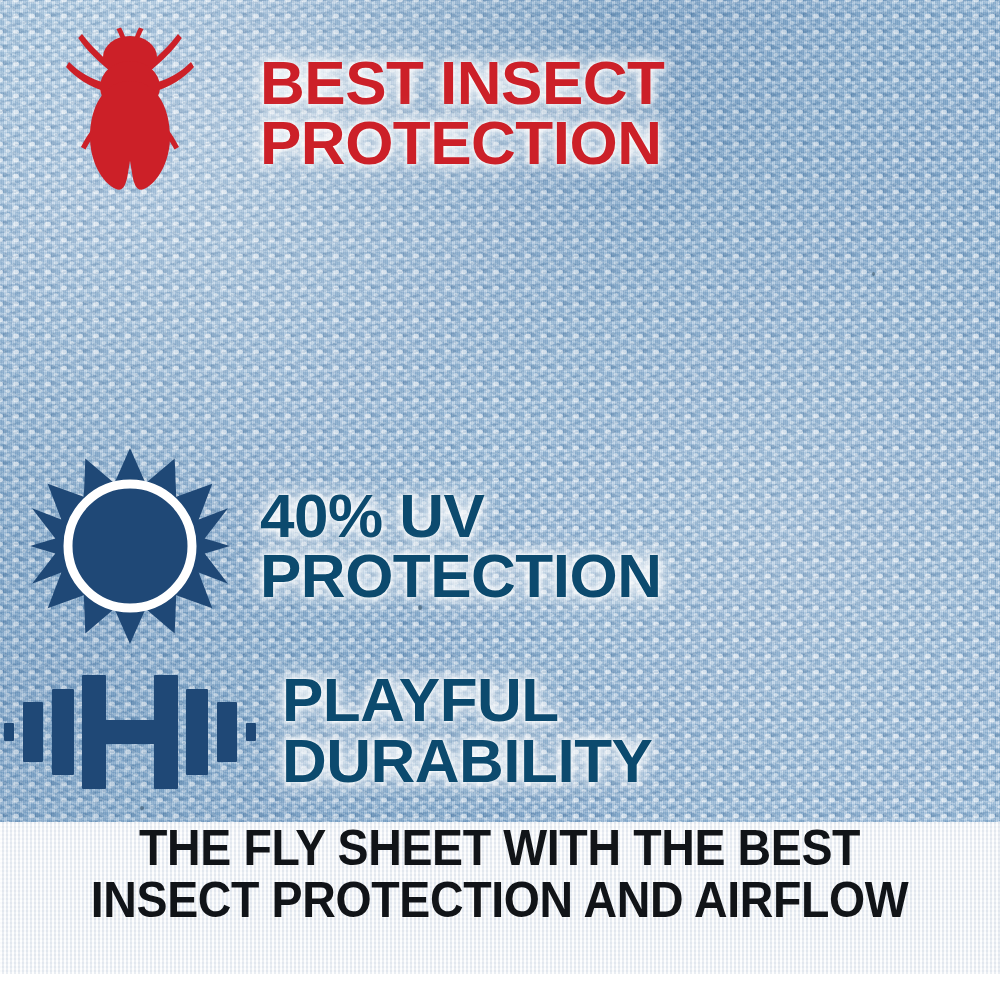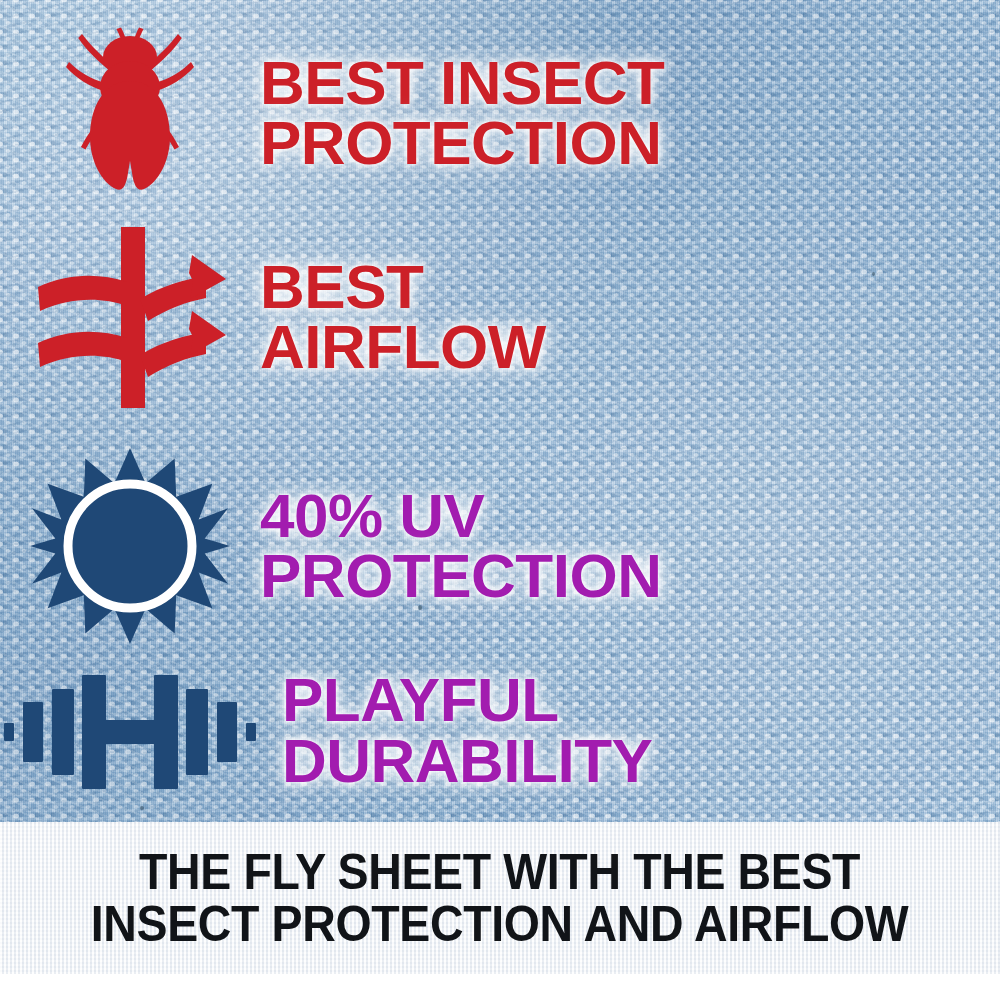--- a/index.html
+++ b/index.html
@@ -89,21 +89,21 @@
   }
   .label.red {
     color: #CC2028;
     text-shadow:
        0 0 5px rgba(255,255,255,.96),
        0 0 10px rgba(255,255,255,.92),
        0 0 18px rgba(255,255,255,.80),
        0 0 26px rgba(255,255,255,.55);
   }
   .label.navy {
-    color: #a21caf;
+    color: #0c4a6e;
     text-shadow:
        0 0 5px rgba(255,255,255,.96),
        0 0 10px rgba(255,255,255,.92),
        0 0 18px rgba(255,255,255,.82),
        0 0 26px rgba(255,255,255,.58);
   }
 
   #row-insect   { left: 0;  top: 18px;  width: 1000px; height: 190px; }
   #row-airflow  { left: 0;  top: 222px; width: 1000px; height: 190px; }
   #row-uv       { left: 0;  top: 438px; width: 1000px; height: 216px; }
@@ -120,21 +120,20 @@
     left: 0;
     top: 822px;
     width: 1000px;
     height: 152px;
     background: #eef1f6;
     background-image:
       repeating-linear-gradient(90deg, rgba(255,255,255,.75) 0 2px, rgba(222,228,236,.55) 2px 4px),
       repeating-linear-gradient(0deg, rgba(255,255,255,.70) 0 2px, rgba(224,230,238,.45) 2px 4px),
       linear-gradient(180deg, #f2f4f8 0%, #e9edf3 60%, #eff2f6 100%);
     display: flex;
-    align-items: center;
     justify-content: center;
   }
   .caption-text {
     margin: 0;
     text-align: center;
     color: #111418;
     font-weight: 700;
     font-size: 50px;
     line-height: 1.04;
     letter-spacing: -0.4px;
@@ -188,48 +187,20 @@
                      C74 166 78 170.5 84 168
                      C98 162 110 140 110 116
                      C110 86 96 60 70 60 Z"></path>
           </g>
         </svg>
       </div>
       <p class="label red">BEST INSECT
 PROTECTION</p>
     </div>
 
-    <div class="row" id="row-airflow">
-      <div class="icon-cell">
-        <svg width="200" height="185" viewBox="0 0 200 185" aria-hidden="true">
-          <g fill="#CC2028">
-
-            <rect x="91" y="2" width="24" height="181"></rect>
-
-            <path d="M8 62 C38 48 70 48 97 57 L97 81 C72 72 40 72 10 86 Z"></path>
-
-            <path d="M8 118 C38 104 70 104 97 113 L97 137 C72 128 40 128 10 142 Z"></path>
-
-            <path d="M110 74
-                     C133 60 154 55 176 51
-                     L176 73
-                     C156 77 137 84 118 96 Z"></path>
-            <polygon points="162,30 196,54 160,74 163,56 159,48"></polygon>
-
-            <path d="M110 130
-                     C133 116 154 111 176 107
-                     L176 129
-                     C156 133 137 140 118 152 Z"></path>
-            <polygon points="162,86 196,110 160,130 163,112 159,104"></polygon>
-          </g>
-        </svg>
-      </div>
-      <p class="label red">BEST
-AIRFLOW</p>
-    </div>
 
     <div class="row" id="row-uv">
       <div class="icon-cell">
         <svg width="200" height="200" viewBox="0 0 200 200" aria-hidden="true">
 
           <polygon fill="#1F4876" points="
             100,2 115.6,37.2 144.7,12.5 146.2,50.8 182.3,37.8 168.7,73.6
             198,62.2 174.7,92.6 200,100 174.7,107.4 198,137.8 168.7,126.4
             182.3,162.2 146.2,149.2 144.7,187.5 115.6,162.8 100,198
             84.4,162.8 55.3,187.5 53.8,149.2 17.7,162.2 31.3,126.4

